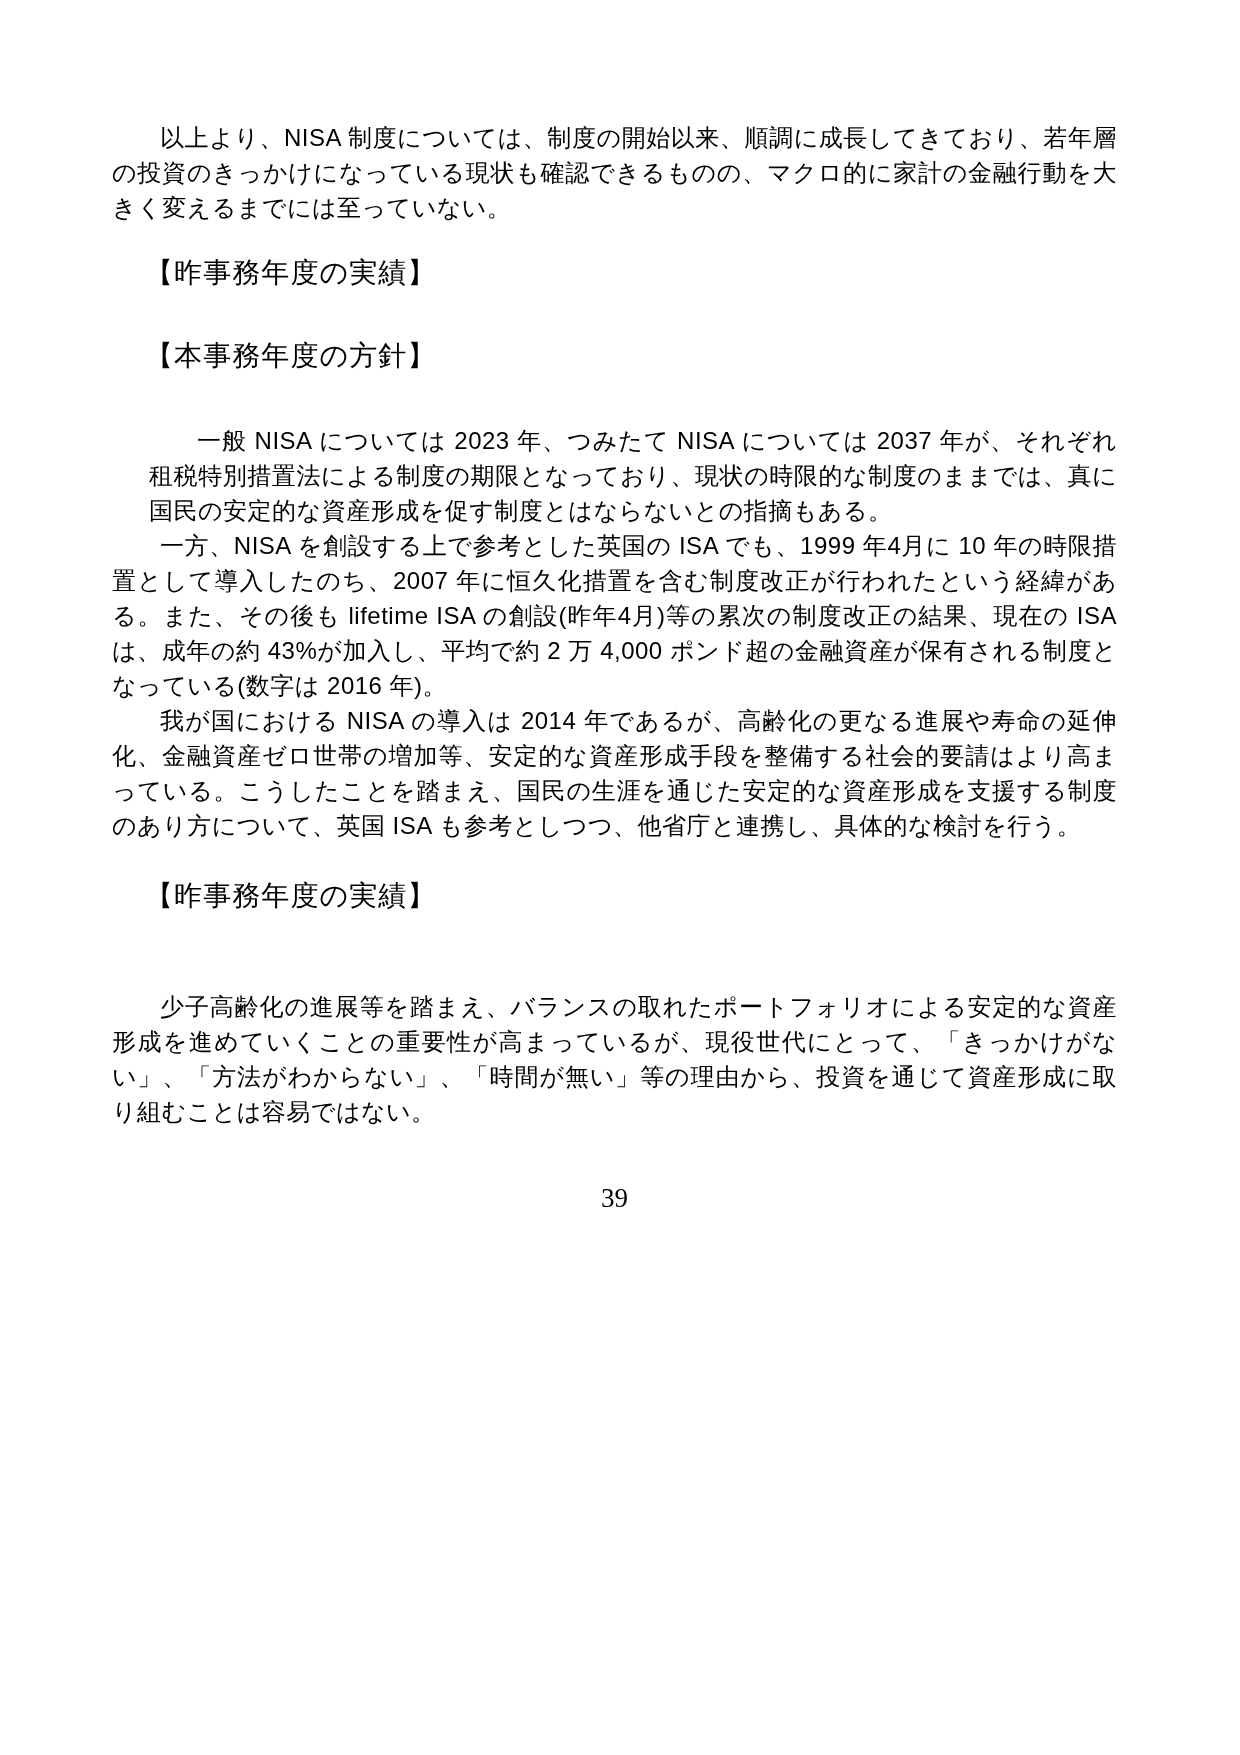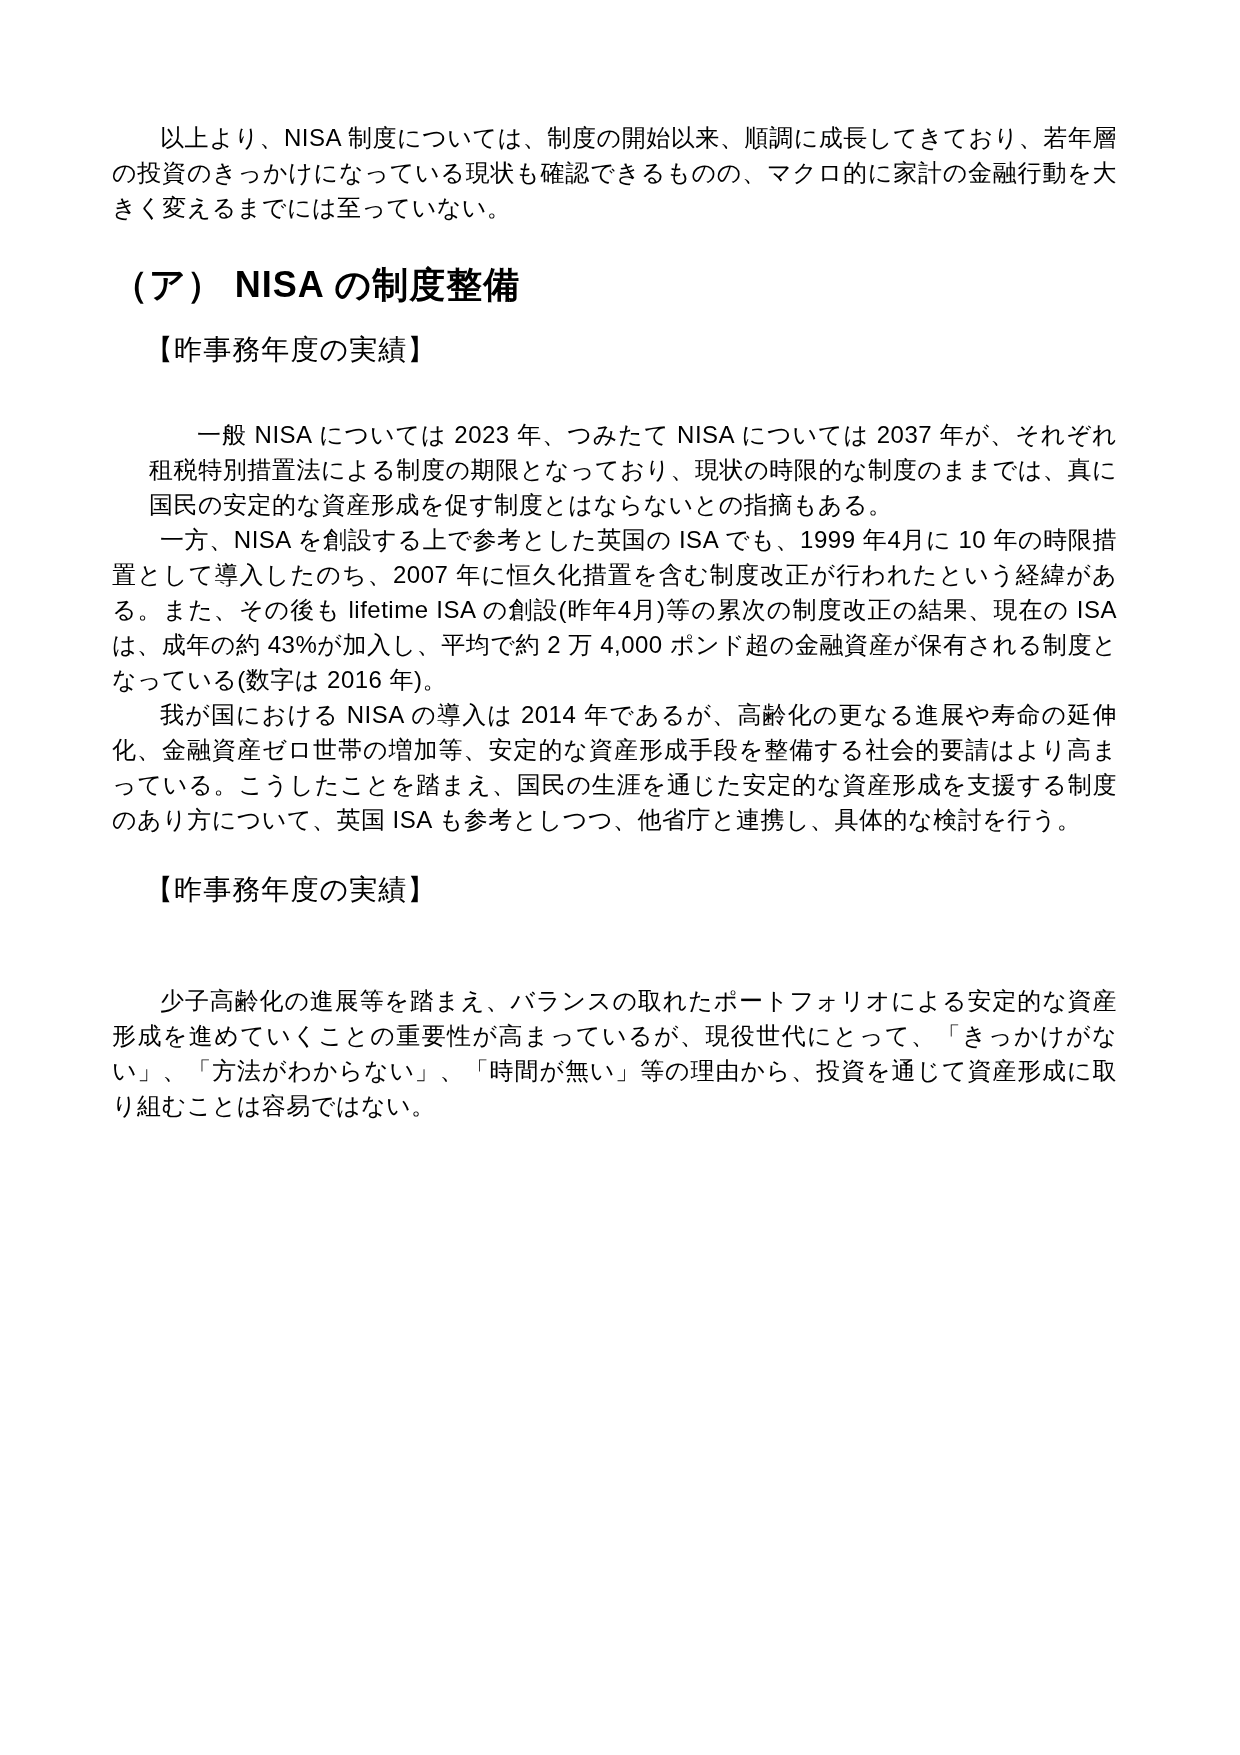--- a/index.html
+++ b/index.html
@@ -53,32 +53,33 @@
     letter-spacing: 0;
   }
 </style>
 </head>
 <body>
 
 <div class="page">
 
   <p class="para">以上より、NISA 制度については、制度の開始以来、順調に成長してきており、若年層の投資のきっかけになっている現状も確認できるものの、マクロ的に家計の金融行動を大きく変えるまでには至っていない。</p>
 
-  <h2 class="heading-kana mt-h-a">（ア） NISA の制度整備</h2>
 
   <h3 class="heading-bracket mt-h-sub1">【昨事務年度の実績】</h3>
 
 
 
+  <h3 class="heading-bracket mt-h-policy">【本事務年度の方針】</h3>
 
   <p class="para mt-p-ippan">一般 NISA については 2023 年、つみたて NISA については 2037 年が、それぞれ租税特別措置法による制度の期限となっており、現状の時限的な制度のままでは、真に国民の安定的な資産形成を促す制度とはならないとの指摘もある。</p>
 
   <p class="para">一方、NISA を創設する上で参考とした英国の ISA でも、1999 年4月に 10 年の時限措置として導入したのち、2007 年に恒久化措置を含む制度改正が行われたという経緯がある。また、その後も lifetime ISA の創設(昨年4月)等の累次の制度改正の結果、現在の ISA は、成年の約 43%が加入し、平均で約 2 万 4,000 ポンド超の金融資産が保有される制度となっている(数字は 2016 年)。</p>
 
   <p class="para">我が国における NISA の導入は 2014 年であるが、高齢化の更なる進展や寿命の延伸化、金融資産ゼロ世帯の増加等、安定的な資産形成手段を整備する社会的要請はより高まっている。こうしたことを踏まえ、国民の生涯を通じた安定的な資産形成を支援する制度のあり方について、英国 ISA も参考としつつ、他省庁と連携し、具体的な検討を行う。</p>
 
 
   <h3 class="heading-bracket mt-h-sub2">【昨事務年度の実績】</h3>
 
   <p class="para mt-p-shoshi">少子高齢化の進展等を踏まえ、バランスの取れたポートフォリオによる安定的な資産形成を進めていくことの重要性が高まっているが、現役世代にとって、「きっかけがない」、「方法がわからない」、「時間が無い」等の理由から、投資を通じて資産形成に取り組むことは容易ではない。</p>
 
+  <div class="page-footer">39</div>
 
 </div>
 
 </body></html>

